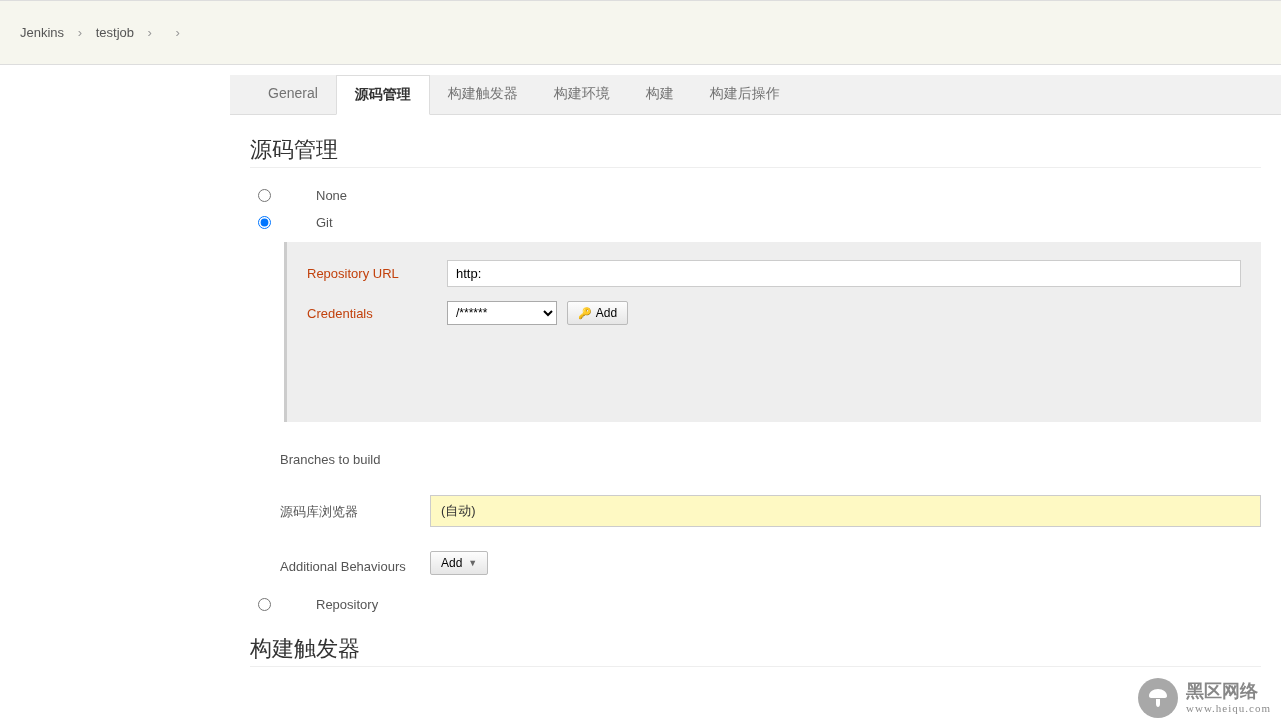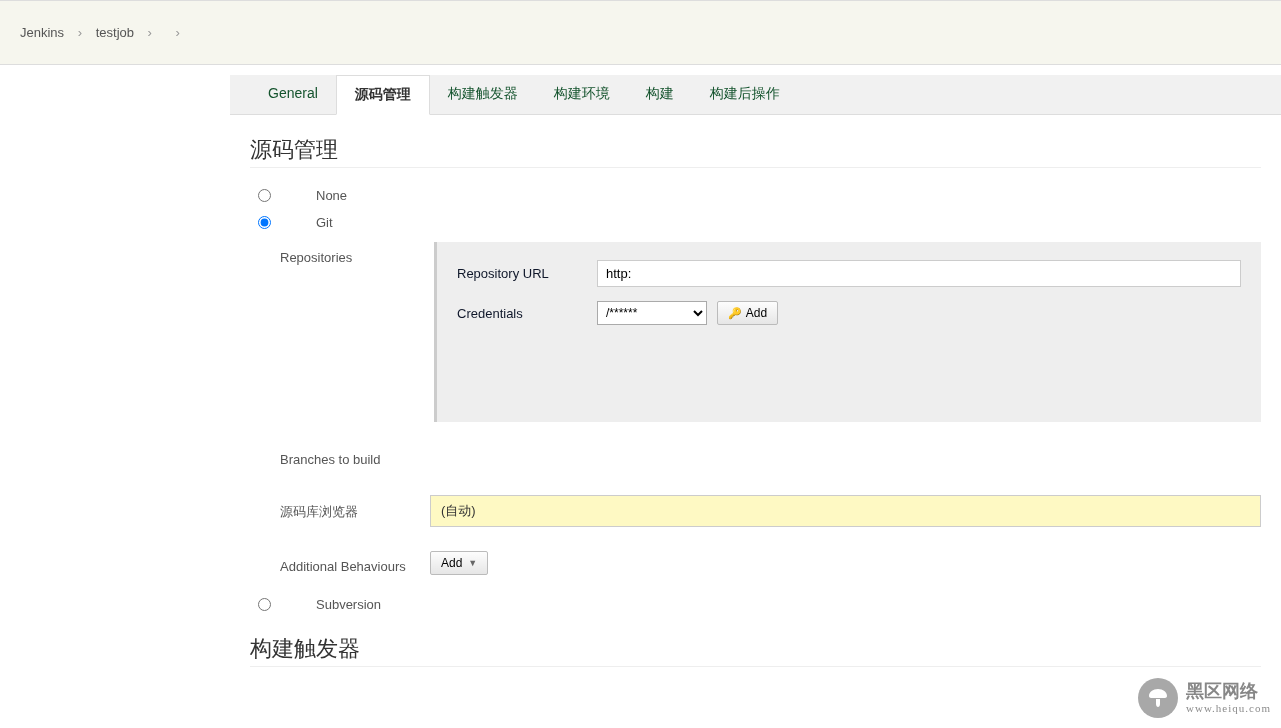--- a/index.html
+++ b/index.html
@@ -5,40 +5,40 @@
 * { margin: 0; padding: 0; box-sizing: border-box; }
 body { font-family: Arial, "Microsoft YaHei", sans-serif; font-size: 13px; color: #333; background: #fff; }
 
 .breadcrumb { background: #f6f6ee; border-top: 1px solid #ddd; border-bottom: 1px solid #ddd; padding: 24px 20px; font-size: 13px; color: #555; }
 .breadcrumb .sep { color: #999; margin: 0 10px; }
 .breadcrumb a { color: #555; text-decoration: none; }
 
 .main { margin-left: 230px; padding-right: 0; }
 
 .tabs { background: #f1f1f1; border-bottom: 1px solid #ddd; display: flex; padding-left: 20px; margin-top: 10px; }
-.tab { padding: 10px 18px; color: #14532d; cursor: pointer; font-size: 14px; }
+.tab { padding: 10px 18px; color: #737373; cursor: pointer; font-size: 14px; }
 .tab.active { background: #fff; border: 1px solid #ddd; border-bottom: 1px solid #fff; margin-bottom: -1px; color: #333; font-weight: bold; }
 
 .section { padding: 20px; }
 .section-title { font-family: Georgia, serif; font-size: 22px; font-weight: normal; margin-bottom: 20px; border-bottom: 1px solid #eee; padding-bottom: 2px; }
 
 .radio-row { display: flex; align-items: center; margin-bottom: 12px; padding-left: 8px; gap: 35px; }
 .radio-row input[type=radio] { margin-right: 10px; }
 .radio-row label { color: #555; }
 
 .indent-block { margin-left: 30px; }
 
 .field-group { display: flex; margin-bottom: 8px; }
 .field-label { width: 150px; padding-top: 8px; color: #555; flex-shrink: 0; }
 .field-content { flex: 1; }
 
 .panel { background: #eee; border-left: 3px solid #ccc; padding: 18px 20px; margin-left: 4px; }
 .panel.tall { min-height: 180px; }
 .panel-row { display: flex; align-items: center; margin-bottom: 14px; }
-.panel-label { width: 140px; color: #0f172a; }
+.panel-label { width: 140px; color: #c2410c; }
 .panel-input { flex: 1; }
 
 input[type=text] { border: 1px solid #ccc; padding: 5px 8px; font-size: 13px; width: 100%; background: #fff; }
 input[type=text].wide { width: 100%; }
 select { border: 1px solid #aaa; padding: 3px 4px; font-size: 12px; background: #fff; min-width: 110px; }
 .btn { border: 1px solid #bbb; background: linear-gradient(#fdfdfd, #e6e6e6); padding: 4px 10px; font-size: 12px; cursor: pointer; border-radius: 2px; display: inline-flex; align-items: center; }
 .btn .key-icon { margin-right: 4px; color: #b8860b; font-size: 11px; }
 .btn .arrow { margin-left: 6px; font-size: 9px; color: #666; }
 
 .cred-row { display: flex; align-items: center; gap: 10px; }
@@ -84,21 +84,20 @@
     </div>
 
     <div class="radio-row">
       <input type="radio" name="scm" checked="" style="">
       <label>Git</label>
     </div>
 
     <div class="indent-block">
 
       <div class="field-group">
-        <div class="field-label">Repositories</div>
         <div class="field-content">
           <div class="panel tall">
             <div class="panel-row">
               <div class="panel-label">Repository URL</div>
               <div class="panel-input">
                 <input type="text" class="wide" value="http:" style="">
               </div>
             </div>
             <div class="panel-row">
               <div class="panel-label">Credentials</div>
@@ -142,21 +141,21 @@
           </button>
         </div>
       </div>
 
     </div>
 
     <div style="height:14px"></div>
 
     <div class="radio-row">
       <input type="radio" name="scm" style="">
-      <label>Subversion</label>
+      <label>Repository</label>
     </div>
 
     <div style="height:10px"></div>
     <div class="section-title" style="margin-bottom:0">构建触发器</div>
 
   </div>
 
 </div>
 
 <div class="watermark">

